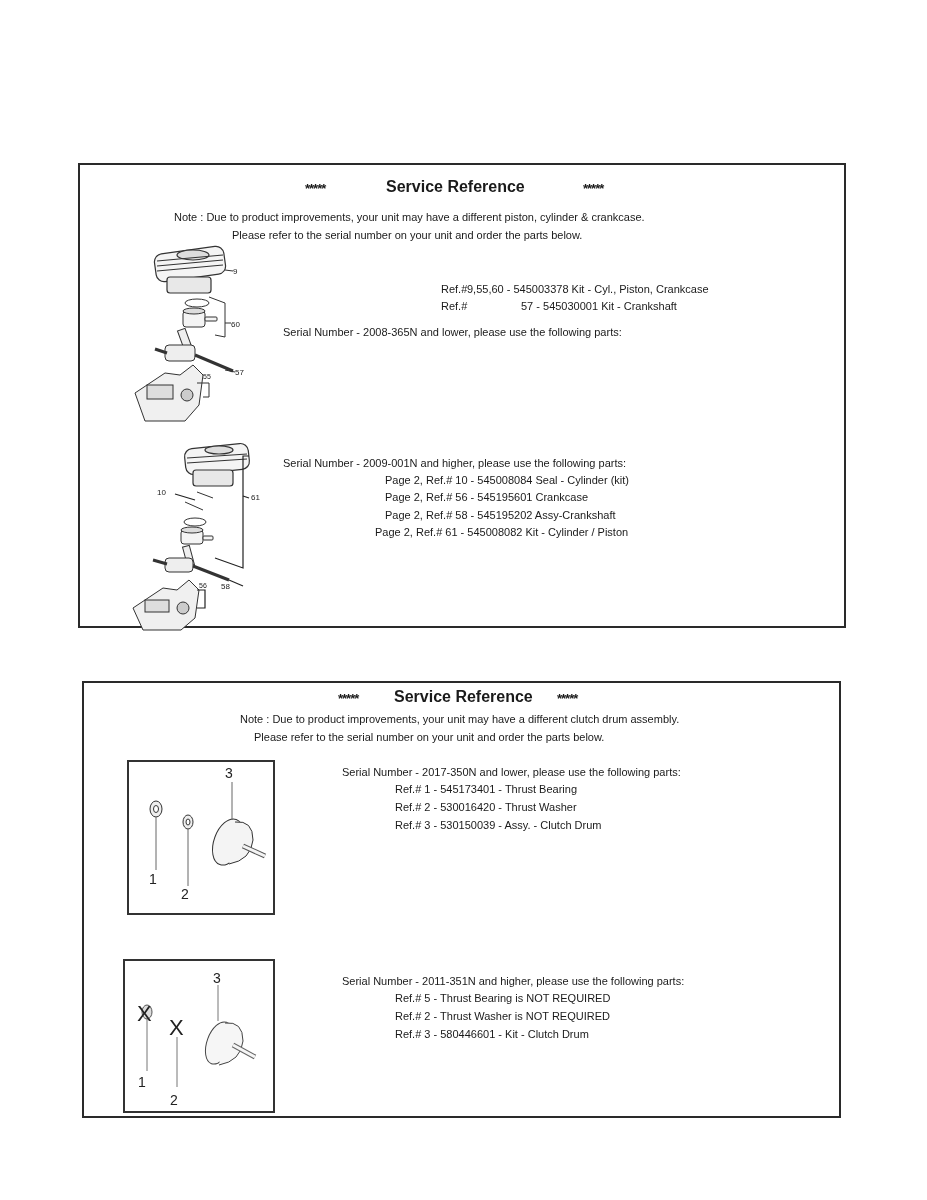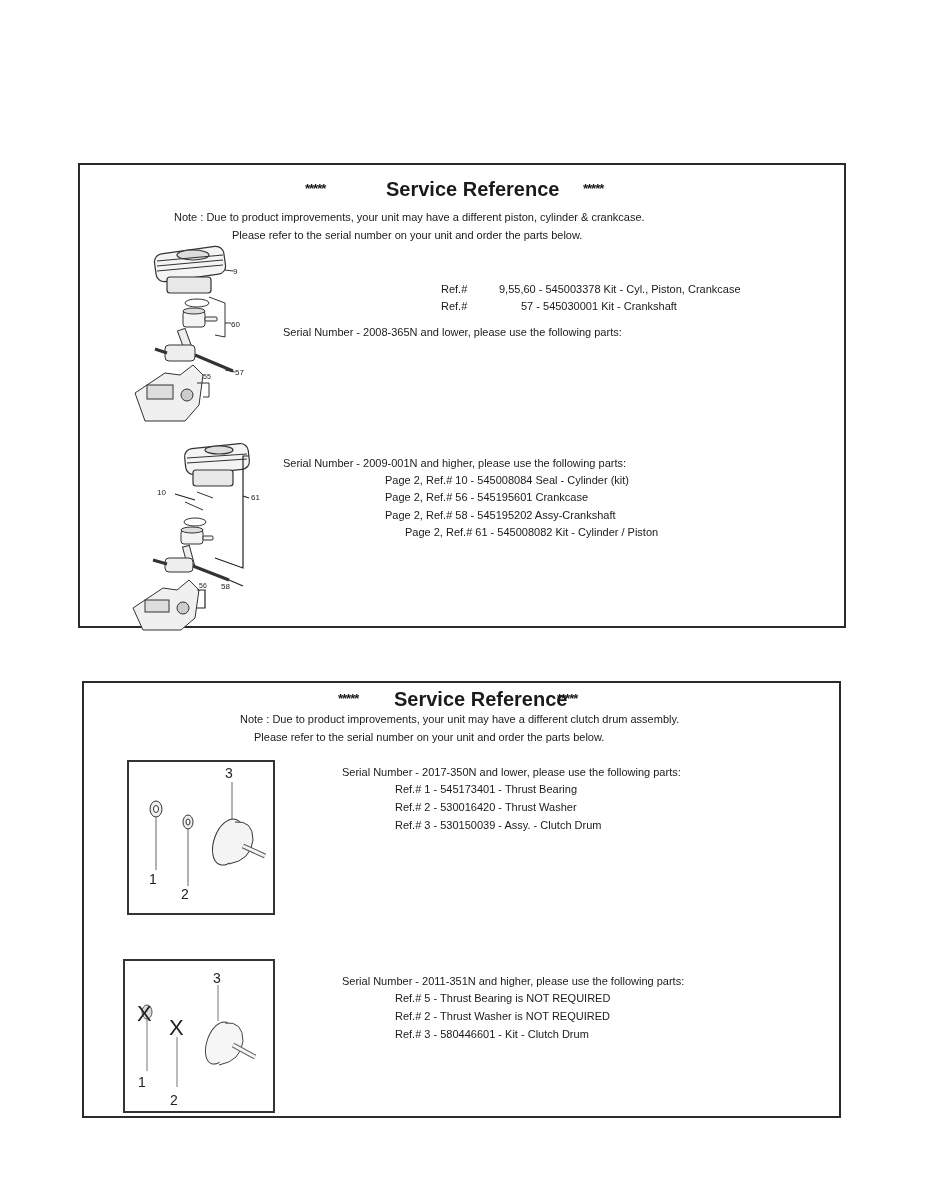--- a/index.html
+++ b/index.html
@@ -2,21 +2,21 @@
 <html><head>
   <meta charset="utf-8">
   <style>
     html, body { margin: 0; padding: 0; background: #ffffff; }
     body { width: 927px; height: 1200px; position: relative; overflow: hidden;
            font-family: "Liberation Sans", sans-serif; color: #1a1a1a; }
     .frame { position: absolute; border: 2px solid #2a2a2a; box-sizing: border-box; background: #fff; }
     #box1 { left: 78px; top: 163px; width: 768px; height: 465px; }
     #box2 { left: 82px; top: 681px; width: 759px; height: 437px; }
     .abs { position: absolute; white-space: nowrap; }
-    .title { font-size: 20px; font-weight: bold; }
+    .title { font-size: 16px; font-weight: bold; }
     .stars { font-size: 13px; font-weight: bold; letter-spacing: -1px; }
     .txt { font-size: 11px; line-height: 17.5px; }
     .subbox { position: absolute; border: 2px solid #333; box-sizing: border-box; }
     #sb1 { left: 127px; top: 760px; width: 148px; height: 155px; }
     #sb2 { left: 123px; top: 959px; width: 152px; height: 154px; }
     svg { position: absolute; overflow: visible; }
     .lbl { font-family: "Liberation Sans", sans-serif; fill: #222; }
   </style>
 </head>
 <body>
@@ -64,21 +64,21 @@
     <path d="M72 138 L84 138 L84 152 L78 152"></path>
   </g>
   <text class="lbl" x="108" y="29" font-size="8">9</text>
   <text class="lbl" x="106" y="82" font-size="8">60</text>
   <text class="lbl" x="110" y="130" font-size="8">57</text>
   <text class="lbl" x="78" y="134" font-size="7">55</text>
 </svg>
 
 <span class="abs txt" style="left:283px;top:276px;margin-top:48px;">Serial Number - 2008-365N and lower, please use the following parts:</span>
 <span class="abs txt" style="left:441px;top:281px;">Ref.#</span>
-<span class="abs txt" style="left:499px;top:281px;text-align:center;">9,55,60 - 545003378 Kit - Cyl., Piston, Crankcase</span>
+<span class="abs txt" style="left:467px;top:281px;text-align:center;">9,55,60 - 545003378 Kit - Cyl., Piston, Crankcase</span>
 <span class="abs txt" style="left:441px;top:298px;">Ref.#</span>
 <span class="abs txt" style="left:521px;top:298px;">57 - 545030001 Kit - Crankshaft</span>
 
 <svg style="left:125px;top:440px;" width="140" height="190" viewBox="0 0 140 190">
   <g stroke="#333" fill="#f4f4f4" stroke-width="1.2">
     <rect x="60" y="6" width="64" height="26" rx="8" transform="rotate(-6 92 19)"></rect>
     <ellipse cx="94" cy="10" rx="14" ry="4" fill="#ddd"></ellipse>
     <line x1="62" y1="18" x2="122" y2="14"></line>
       <line x1="62" y1="23" x2="122" y2="19"></line>
     <rect x="68" y="30" width="40" height="16" rx="3" fill="#e8e8e8"></rect>
@@ -114,21 +114,21 @@
   <text class="lbl" x="126" y="60" font-size="8">61</text>
   <text class="lbl" x="32" y="55" font-size="8">10</text>
   <text class="lbl" x="96" y="149" font-size="8">58</text>
   <text class="lbl" x="74" y="148" font-size="7">56</text>
 </svg>
 
 <span class="abs txt" style="left:283px;top:455px;">Serial Number - 2009-001N and higher, please use the following parts:</span>
 <span class="abs txt" style="left:385px;top:472px;">Page 2, Ref.# 10 - 545008084 Seal - Cylinder (kit)</span>
 <span class="abs txt" style="left:385px;top:489px;">Page 2, Ref.# 56 - 545195601 Crankcase</span>
 <span class="abs txt" style="left:385px;top:507px;">Page 2, Ref.# 58 - 545195202 Assy-Crankshaft</span>
-<span class="abs txt" style="left:405px;top:524px;">Page 2, Ref.# 61 - 545008082 Kit - Cylinder / Piston</span>
+<span class="abs txt" style="left:375px;top:524px;">Page 2, Ref.# 61 - 545008082 Kit - Cylinder / Piston</span>
 
 <div class="frame" id="box2"></div>
 
 <span class="abs stars" style="left:338px;top:691px;">*****</span>
 <span class="abs title" style="left:394px;top:688px;">Service Reference</span>
 <span class="abs stars" style="left:557px;top:691px;">*****</span>
 
 <span class="abs txt" style="left:240px;top:711px;">Note : Due to product improvements, your unit may have a different clutch drum assembly.</span>
 <span class="abs txt" style="left:254px;top:729px;">Please refer to the serial number on your unit and order the parts below.</span>
 

